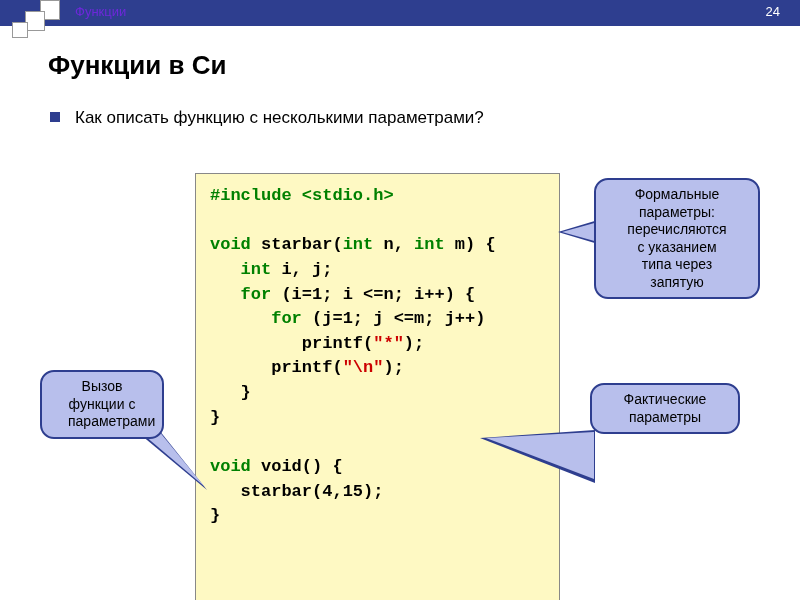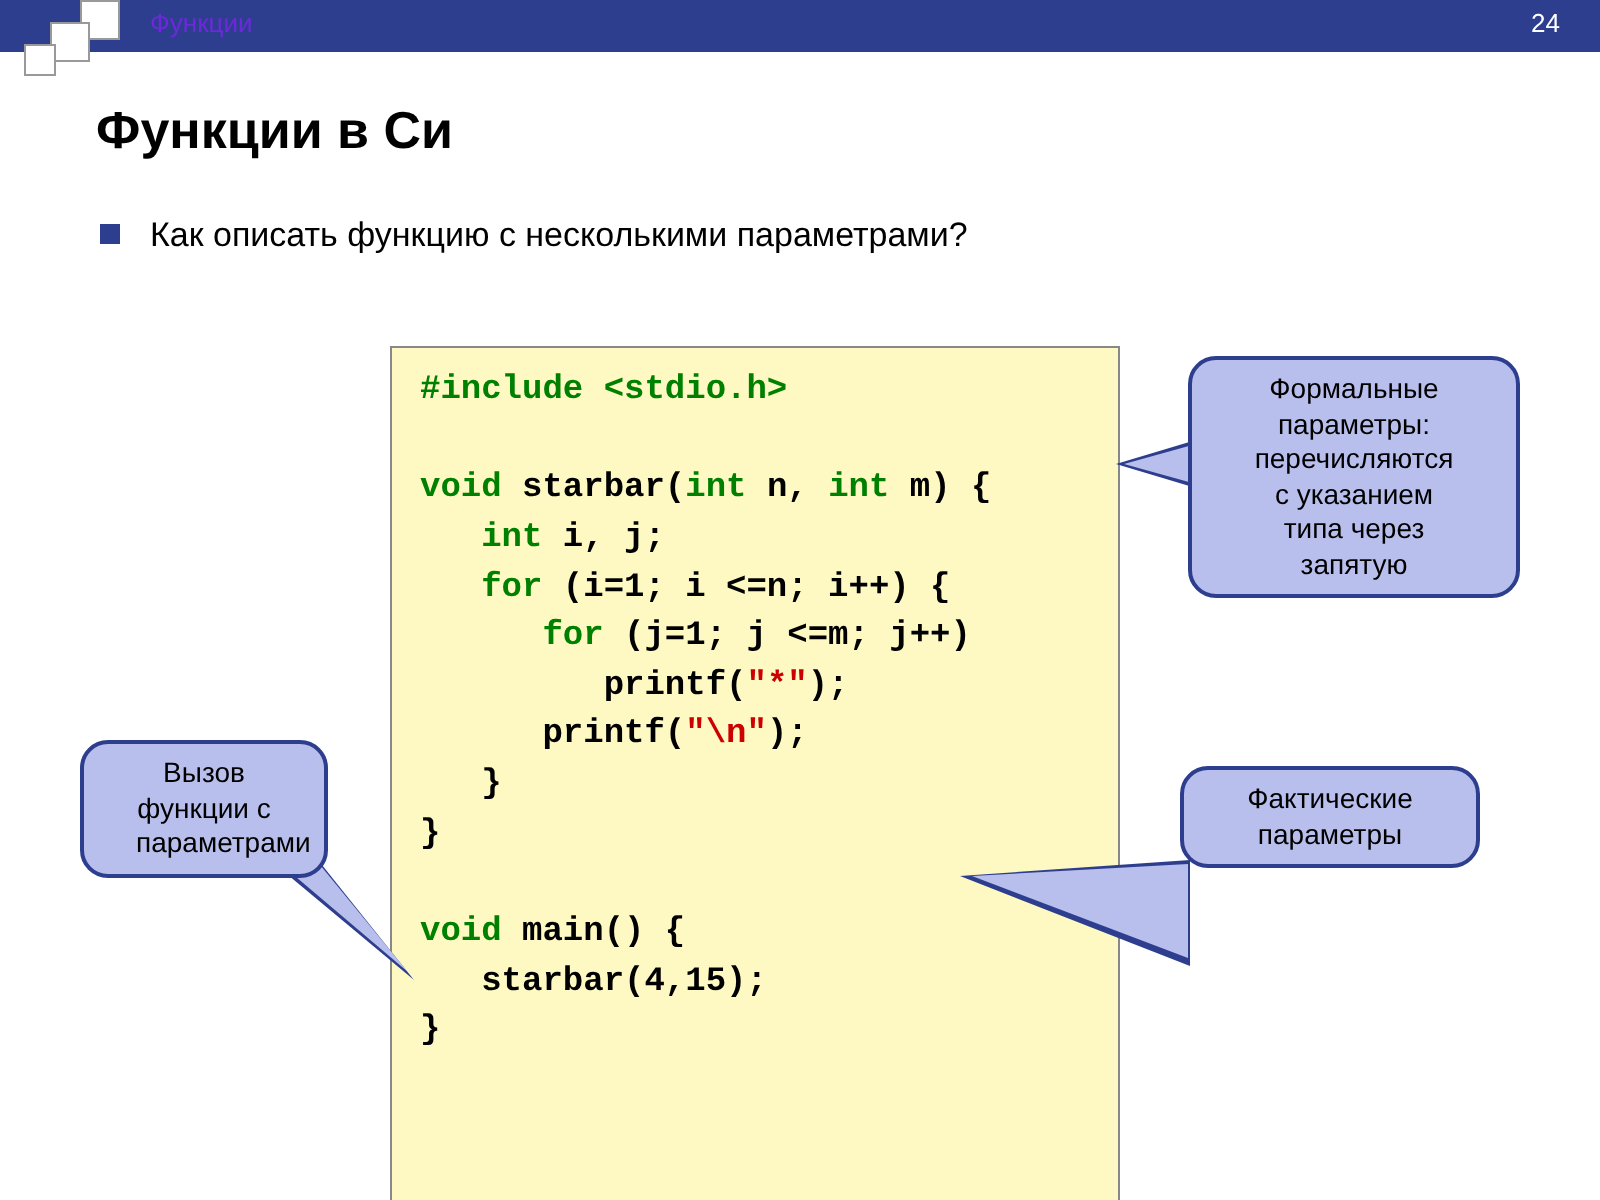--- a/index.html
+++ b/index.html
@@ -82,21 +82,21 @@
 <div>&nbsp;</div>
 <div><span class="type">void</span><span class="blk"> starbar(</span><span class="type">int</span><span class="blk"> n, </span><span class="type">int</span><span class="blk"> m)  {</span></div>
 <div>&nbsp;&nbsp;&nbsp;<span class="type">int</span><span class="blk"> i, j;</span></div>
 <div>&nbsp;&nbsp;&nbsp;<span class="kw">for</span><span class="blk"> (i=1; i &lt;=n; i++) {</span></div>
 <div>&nbsp;&nbsp;&nbsp;&nbsp;&nbsp;&nbsp;<span class="kw">for</span><span class="blk"> (j=1; j &lt;=m; j++)</span></div>
 <div>&nbsp;&nbsp;&nbsp;&nbsp;&nbsp;&nbsp;&nbsp;&nbsp;&nbsp;<span class="blk">printf(</span><span class="str">"*"</span><span class="blk">);</span></div>
 <div>&nbsp;&nbsp;&nbsp;&nbsp;&nbsp;&nbsp;<span class="blk">printf(</span><span class="str">"\n"</span><span class="blk">);</span></div>
 <div>&nbsp;&nbsp;&nbsp;<span class="blk">}</span></div>
 <div><span class="blk">}</span></div>
 <div>&nbsp;</div>
-<div><span class="type">void</span><span class="blk"> main() {</span></div>
+<div><span class="type">void</span><span class="blk"> void() {</span></div>
 <div>&nbsp;&nbsp;&nbsp;<span class="blk">starbar(4,15);</span></div>
 <div><span class="blk">}</span></div>
 </div>
 
 <div class="c1-tail callout-tail"></div>
 <div class="c1-tail-inner"></div>
 <div class="callout c1">Формальные параметры: перечисляются с указанием типа через запятую</div>
 
 <div class="c2-tail callout-tail"></div>
 <div class="c2-tail-inner"></div>

